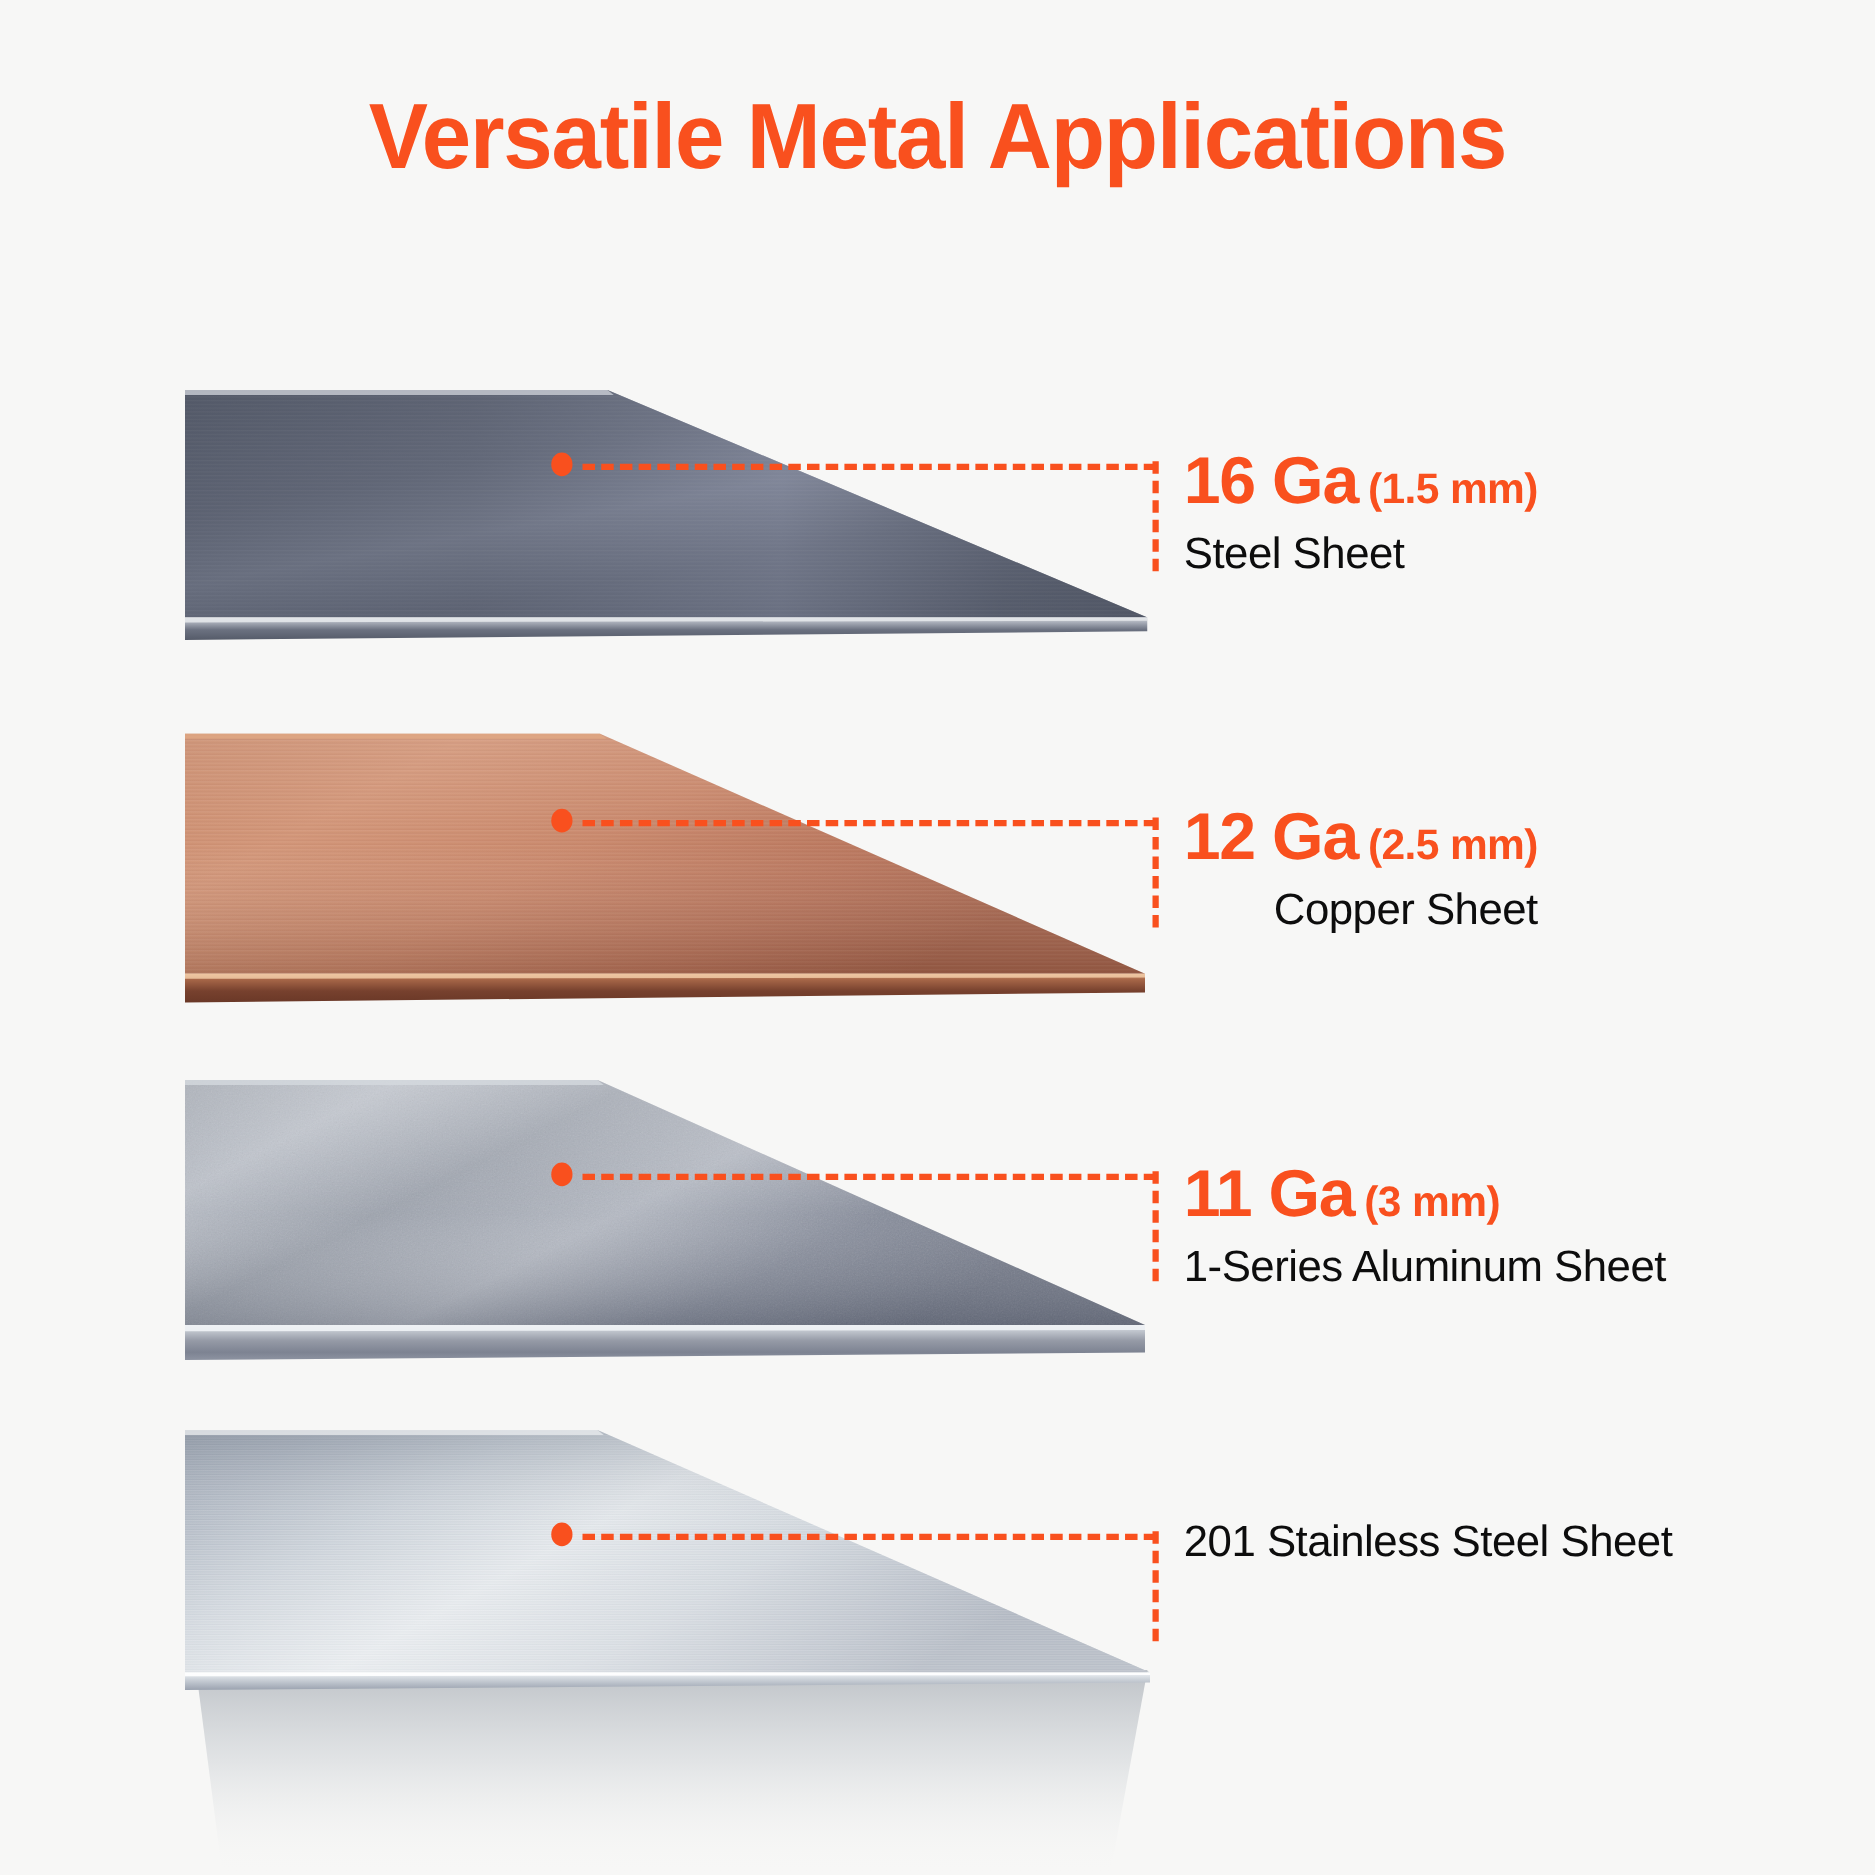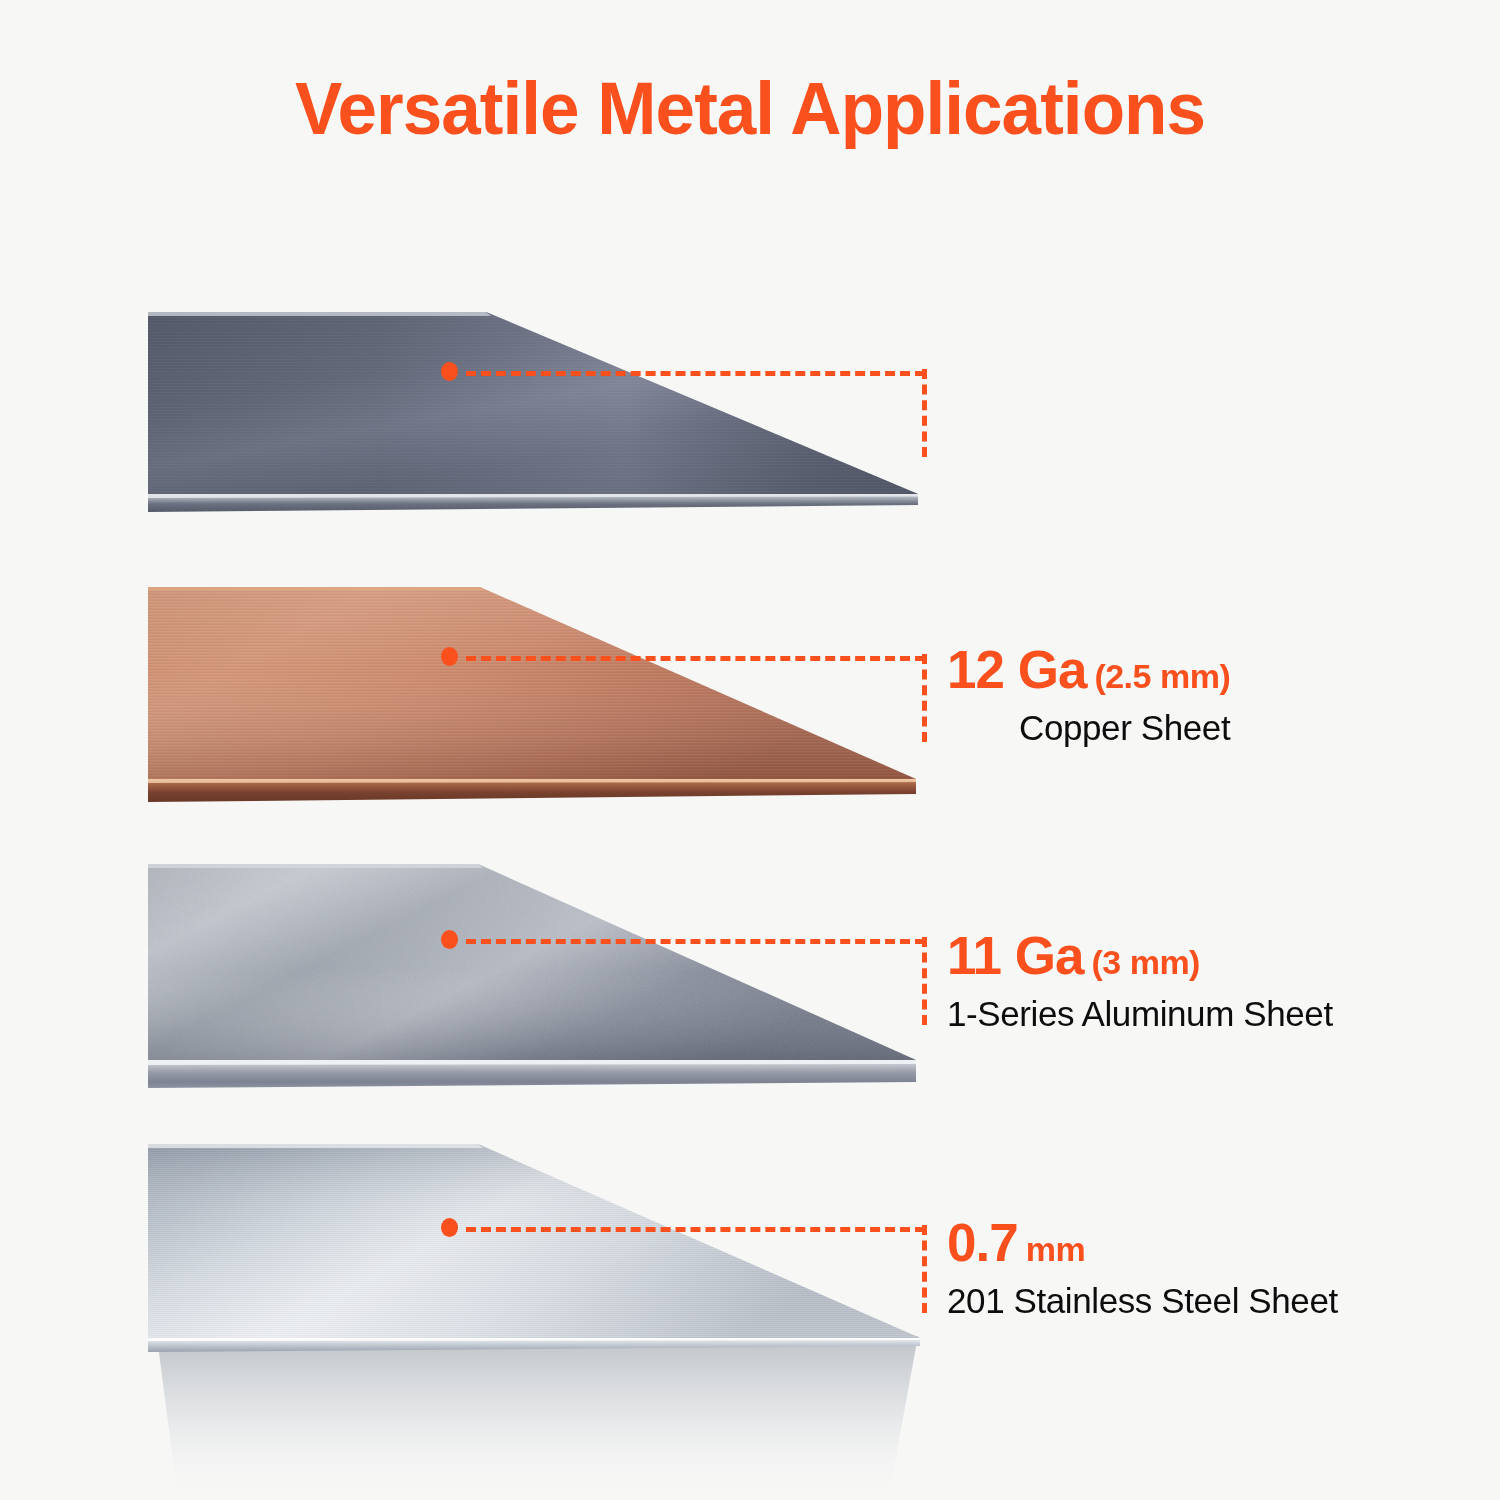--- a/index.html
+++ b/index.html
@@ -253,20 +253,24 @@
       <polygon points="0,198 772,198 772,206 0,212" fill="url(#ssEdge)"></polygon>
       <polygon points="0,198 772,198 772,200 0,201" fill="#ffffff" opacity="0.9"></polygon>
     </svg>
   </div>
 
   <div class="callout">
     <span class="dot" style="left:441px;top:362px;"></span>
     <span class="dash-h" style="left:466px;top:371px;width:459px;"></span>
     <span class="dash-v" style="left:922px;top:369px;height:88px;"></span>
     <div class="label" style="left:947px;top:358px;">
+      <div class="line1">
+        <span class="gauge">16 Ga</span><span class="metric">(1.5 mm)</span>
+      </div>
+      <div class="name">Steel Sheet</div>
     </div>
   </div>
 
   <div class="callout">
     <span class="dot" style="left:441px;top:647px;"></span>
     <span class="dash-h" style="left:466px;top:656px;width:459px;"></span>
     <span class="dash-v" style="left:922px;top:654px;height:88px;"></span>
     <div class="label" style="left:947px;top:643px;text-align:right;">
       <div class="line1">
         <span class="gauge">12 Ga</span><span class="metric">(2.5 mm)</span>
@@ -285,20 +289,17 @@
       </div>
       <div class="name">1-Series Aluminum Sheet</div>
     </div>
   </div>
 
   <div class="callout">
     <span class="dot" style="left:441px;top:1218px;"></span>
     <span class="dash-h" style="left:466px;top:1227px;width:459px;"></span>
     <span class="dash-v" style="left:922px;top:1225px;height:88px;"></span>
     <div class="label" style="left:947px;top:1216px;">
-      <div class="line1">
-        <span class="gauge">0.7</span><span class="metric">mm</span>
-      </div>
       <div class="name">201 Stainless Steel Sheet</div>
     </div>
   </div>
 
 </div>
 
 </body></html>

